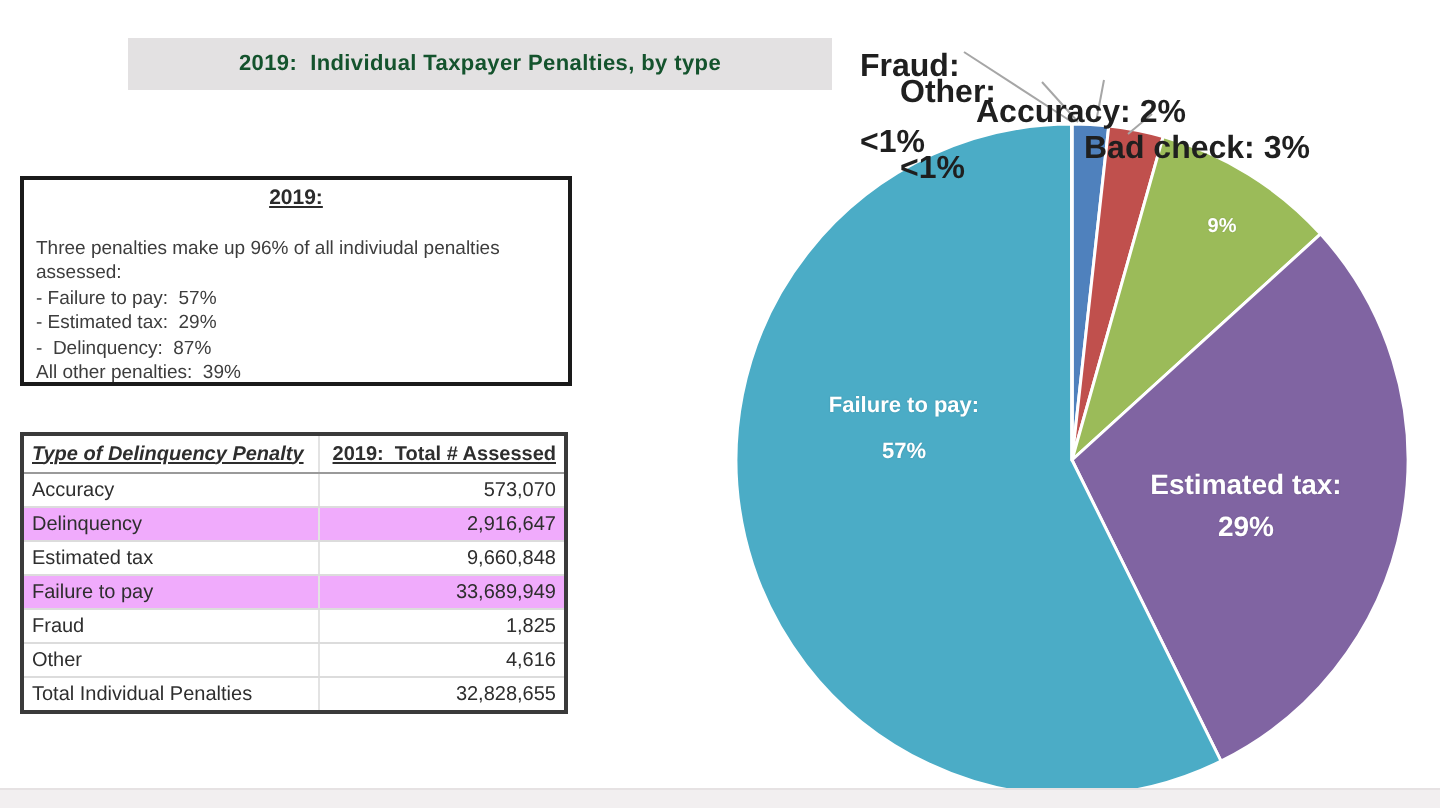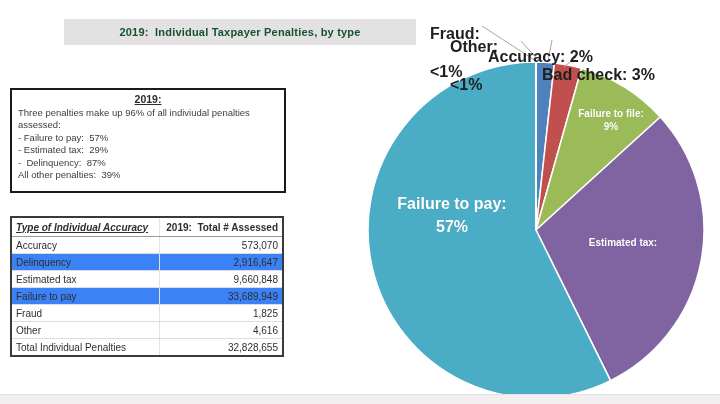--- a/index.html
+++ b/index.html
@@ -18,53 +18,53 @@
     letter-spacing:.2px;
   }
   
   .info-box{
     position:absolute;left:10px;top:88px;width:260px;height:98px;
     border:2px solid #1a1a1a;background:#ffffff;padding:3px 6px 0 6px;
     color:#3d3d3d;font-size:9.5px;line-height:12.5px;
   }
   .info-box .heading{
     text-align:center;font-weight:bold;text-decoration:underline;
-    font-size:10.5px;color:#2b2b2b;margin-bottom:1px;
+    font-size:10.5px;color:#2b2b2b;margin-bottom:13px;
   }
   .info-box .line{white-space:pre-wrap;}
   
   .penalty-table{
     position:absolute;left:10px;top:216px;width:274px;
     border-collapse:collapse;background:#ffffff;
     border:2px solid #3a3a3a;font-size:10px;color:#2e2e2e;
     table-layout:fixed;
   }
   .penalty-table th,.penalty-table td{
     padding:1px 4px;height:14px;border-bottom:1px solid #dcdcdc;
     overflow:hidden;white-space:nowrap;
   }
   .penalty-table th{height:16px;border-bottom:1px solid #9a9a9a;}
   .penalty-table .col-label{width:55%;border-right:1px solid #e3e3e3;text-align:left;}
   .penalty-table .col-value{width:45%;text-align:right;}
   .penalty-table th.col-label{font-style:italic;text-decoration:underline;font-weight:bold;}
-  .penalty-table th.col-value{font-weight:bold;white-space:pre;}
-  .penalty-table tr.shaded td{background:#3b82f6;}
+  .penalty-table th.col-value{text-decoration:underline;font-weight:bold;white-space:pre;}
+  .penalty-table tr.shaded td{background:#f0abfc;}
   .penalty-table tr.total-row td{border-top:1px solid #8f8f8f;border-bottom:none;}
   
   .pie-svg{position:absolute;left:0;top:0;}
   .callout{
     position:absolute;color:#1f1f1f;font-weight:bold;font-size:16px;
     text-align:left;line-height:12.5px;white-space:pre;
   }
   .slice-label{
     position:absolute;color:#ffffff;font-weight:bold;text-align:center;
     text-shadow:0 0 1px rgba(0,0,0,.15);
   }
-  .slice-label.big{font-size:16px;line-height:23px;}
-  .slice-label.mid{font-size:10px;line-height:21px;}
+  .slice-label.big{font-size:11px;line-height:23px;}
+  .slice-label.mid{font-size:14px;line-height:21px;}
   .slice-label.small{font-size:10px;line-height:13px;}
   
   .footer-strip{
     position:absolute;left:0;top:394px;width:720px;height:10px;
     background:#f2eff0;border-top:1px solid #e6e2e3;
   }
 </style>
 </head>
 <body>
 
@@ -77,21 +77,21 @@
   <div class="line">Three penalties make up 96% of all indiviudal penalties assessed:</div>
   <div class="line">- Failure to pay:  57%</div>
   <div class="line">- Estimated tax:  29%</div>
   <div class="line">-  Delinquency:  87%</div>
   <div class="line">All other penalties:  39%</div>
 </div>
 
 <table class="penalty-table">
   <thead>
     <tr>
-      <th class="col-label">Type of Individual Accuracy</th>
+      <th class="col-label">Type of Delinquency Penalty</th>
       <th class="col-value">2019:  Total # Assessed</th>
     </tr>
   </thead>
   <tbody>
       <tr>
         <td class="col-label">Accuracy</td>
         <td class="col-value">573,070</td>
       </tr>
       <tr class="shaded">
         <td class="col-label">Delinquency</td>
@@ -154,19 +154,19 @@
 <div class="callout" style="left:542px;top:44px;width:82px;">
   <div>Bad check: 3%</div>
 </div>
 
 <div class="slice-label big" style="left:377px;top:192px;width:150px;">
   <div>Failure to pay:</div>
   <div>57%</div>
 </div>
 <div class="slice-label mid" style="left:553px;top:232px;width:140px;">
   <div>Estimated tax:</div>
+  <div>29%</div>
 </div>
 <div class="slice-label small" style="left:561px;top:107px;width:100px;">
-  <div>Failure to file:</div>
   <div>9%</div>
 </div>
 
 <div class="footer-strip"></div>
 
 </body></html>

